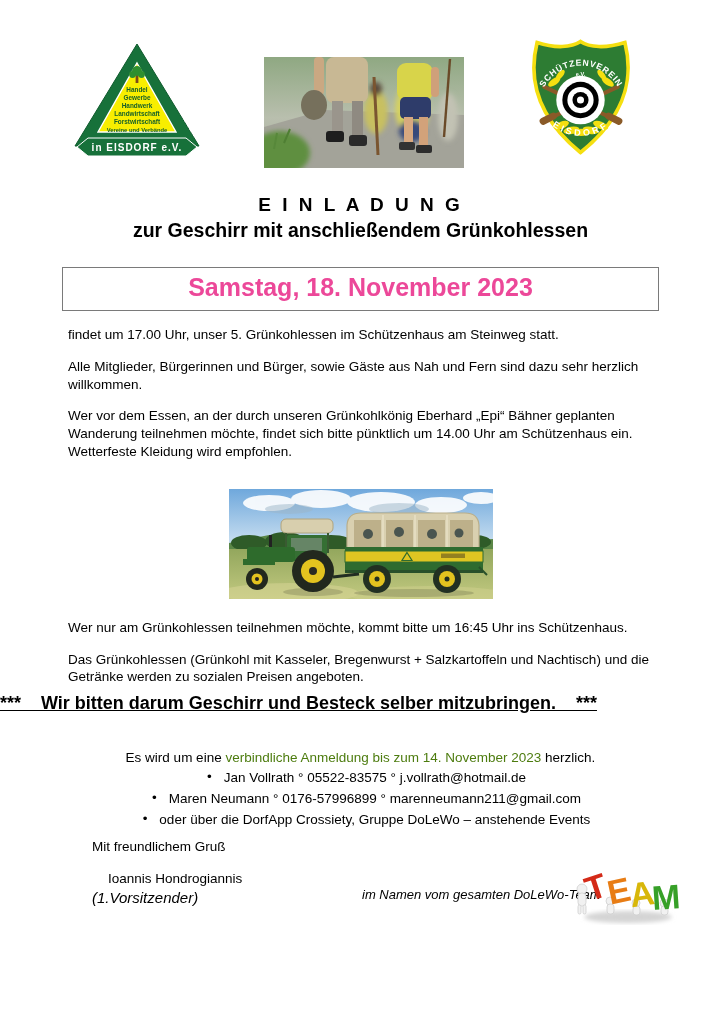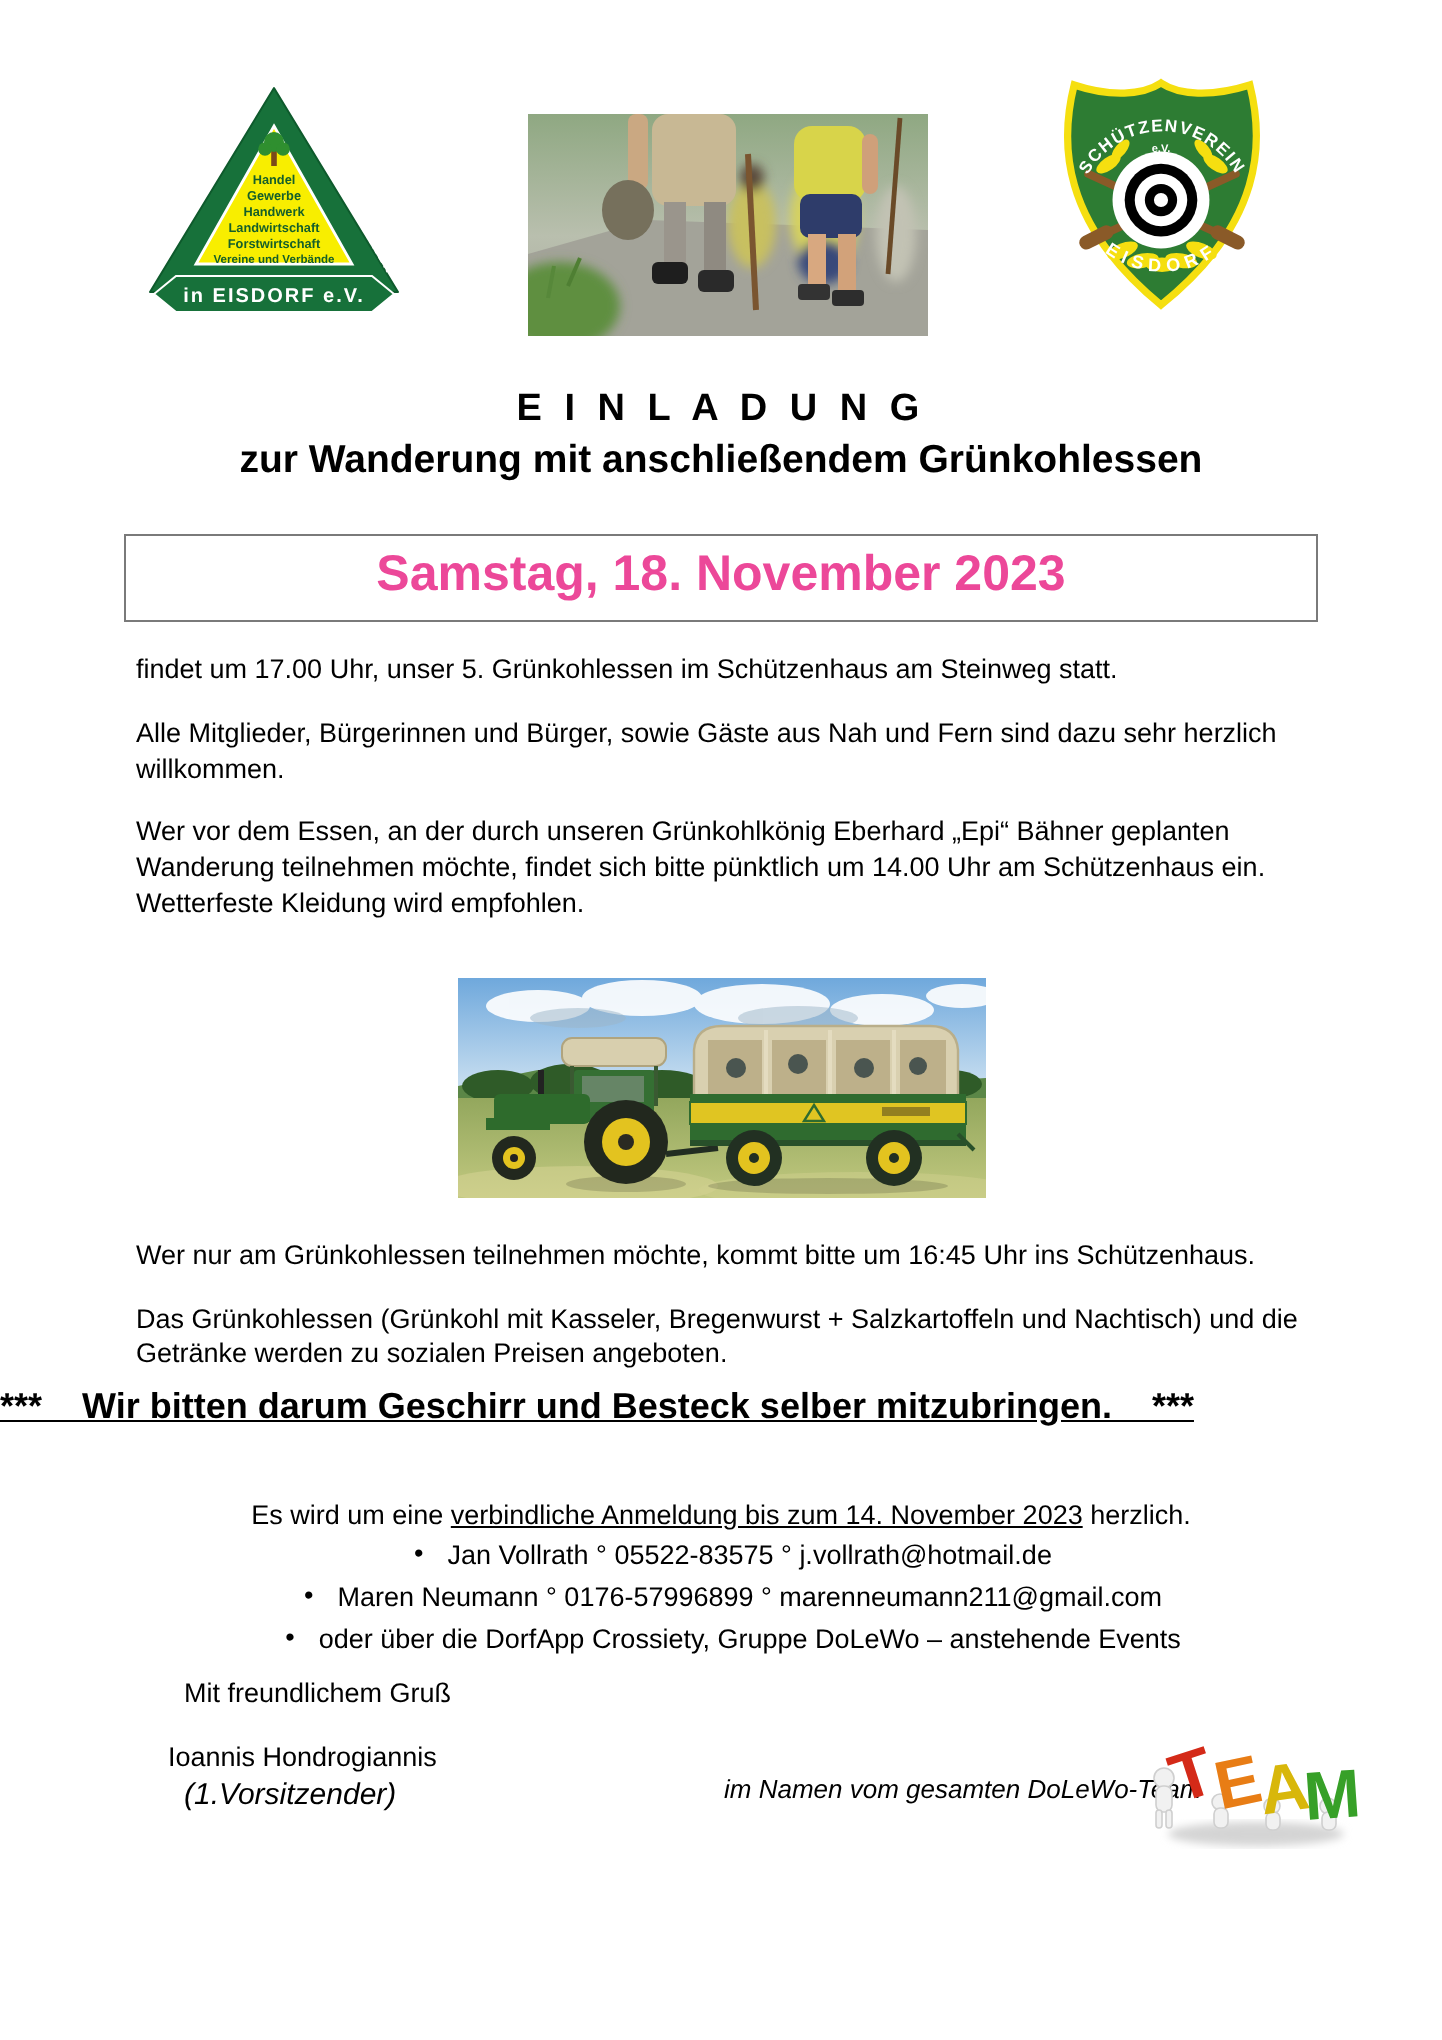--- a/index.html
+++ b/index.html
@@ -24,28 +24,28 @@
               font-size:25px; font-weight:bold; color:#ec4899; padding:5px 0 8px; }
 
   
   .body-text { margin-top:15px; font-size:13.5px; line-height:1.32; text-align:left; }
   .para { max-width:585px; margin:0 auto 14px; }
   .photo-wrap { text-align:center; margin:28px 0 15px; }
   .note { font-weight:bold; text-decoration:underline; white-space:pre-wrap;
           margin:4px auto 0; font-size:18px; }
 
   .registration { margin-top:32px; font-size:13.5px; text-align:center; line-height:1.5; }
-  .reg-link { color:#000000; text-decoration:underline; }
+  .reg-link { color:#4d7c0f; }
   .bullet-line { line-height:1.55;padding-left:12px; }
   .bullet-dot { display:inline-block; margin-right:12px; transform:translateY(-1px); }
 
   
   .footer { position:absolute; left:0; top:880; width:721px; height:140px; }
   .f-greeting { position:absolute; left:92px; top:8px;  font-size:13.5px; }
-  .f-name     { position:absolute; left:84px; top:40px; font-size:13.5px; }
+  .f-name     { position:absolute; left:108px; top:40px; font-size:13.5px; }
   .f-role     { position:absolute; left:92px; top:58px; font-size:15px; font-style:italic;text-align:center; }
   .f-team-note{ position:absolute; left:362px; top:56px; font-size:13px; font-style:italic; }
   .f-team-logo{ position:absolute; left:570px; top:18px; }
 </style>
 </head>
 <body>
 
 <div class="page">
 
   <div class="header">
@@ -163,21 +163,21 @@
         <textPath href="#arcT" startOffset="50%" text-anchor="middle">SCHÜTZENVEREIN</textPath>
       </text>
       <text x="53" y="39" text-anchor="middle" font-size="5.5" font-weight="bold" fill="#ffffff">e.V.</text>
       <text font-size="9" font-weight="bold" fill="#ffffff" letter-spacing="3">
         <textPath href="#arcB" startOffset="50%" text-anchor="middle">EISDORF</textPath>
       </text>
     </svg>
   </div>
 
   <div class="title-main">E I N L A D U N G</div>
-  <div class="title-sub">zur Wanderung mit anschließendem Grünkohlessen</div>
+  <div class="title-sub">zur Geschirr mit anschließendem Grünkohlessen</div>
 
   <div class="date-box">Samstag, 18. November 2023</div>
 
   <div class="body-text">
     <div class="para">findet um 17.00 Uhr, unser 5. Grünkohlessen im Schützenhaus am Steinweg statt.</div>
     <div class="para">Alle Mitglieder, Bürgerinnen und Bürger, sowie Gäste aus Nah und Fern sind dazu sehr herzlich willkommen.</div>
     <div class="para">Wer vor dem Essen, an der durch unseren Grünkohlkönig Eberhard „Epi“ Bähner geplanten Wanderung teilnehmen möchte, findet sich bitte pünktlich um 14.00 Uhr am Schützenhaus ein. Wetterfeste Kleidung wird empfohlen.</div>
 
     <div class="photo-wrap">
       <svg width="264" height="110" viewBox="0 0 264 110">

